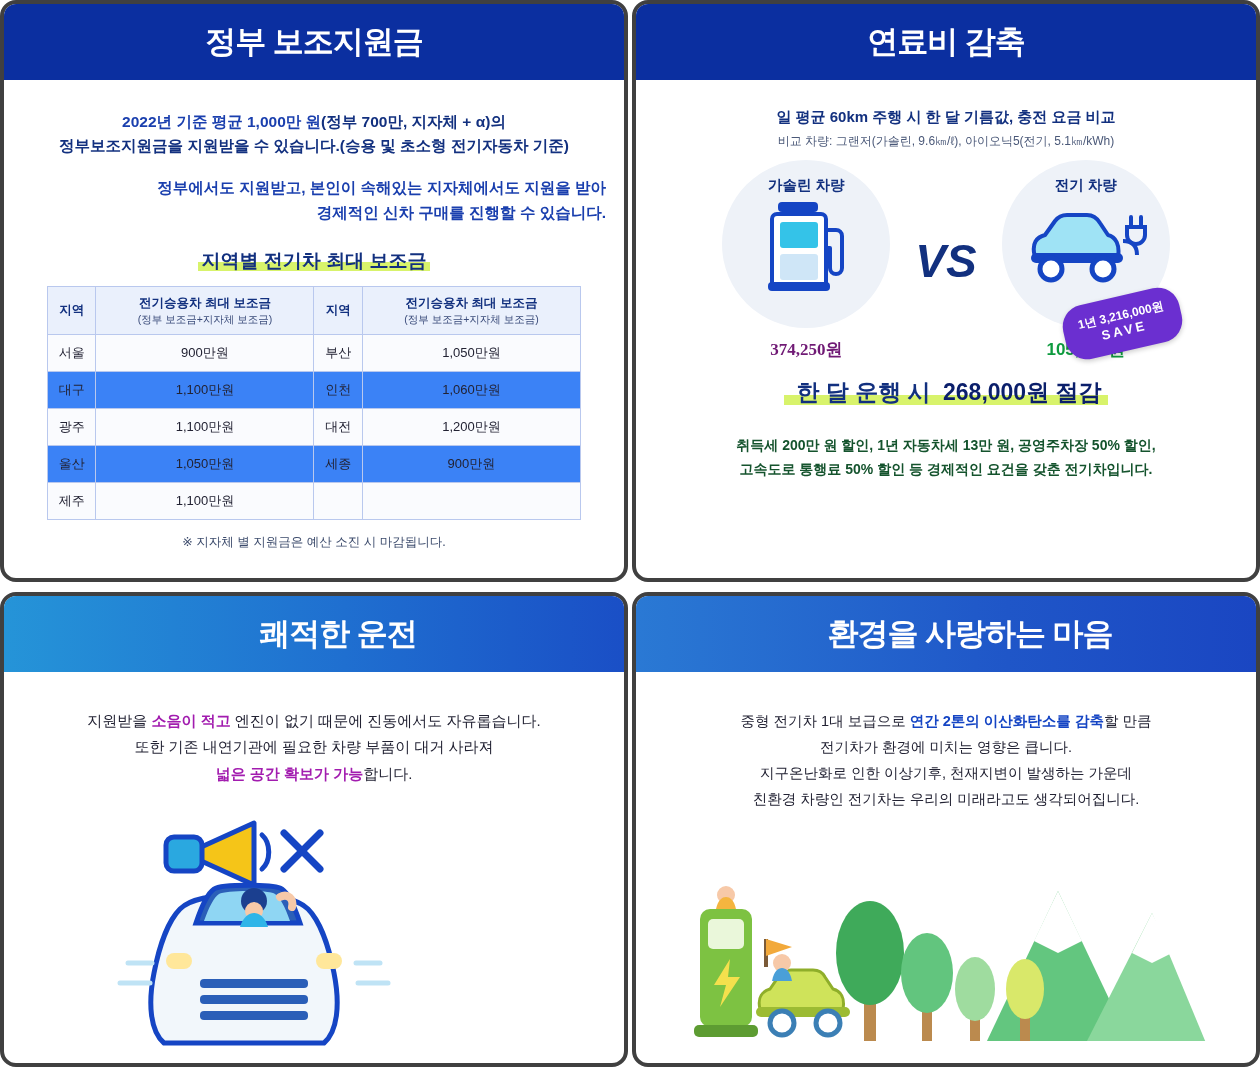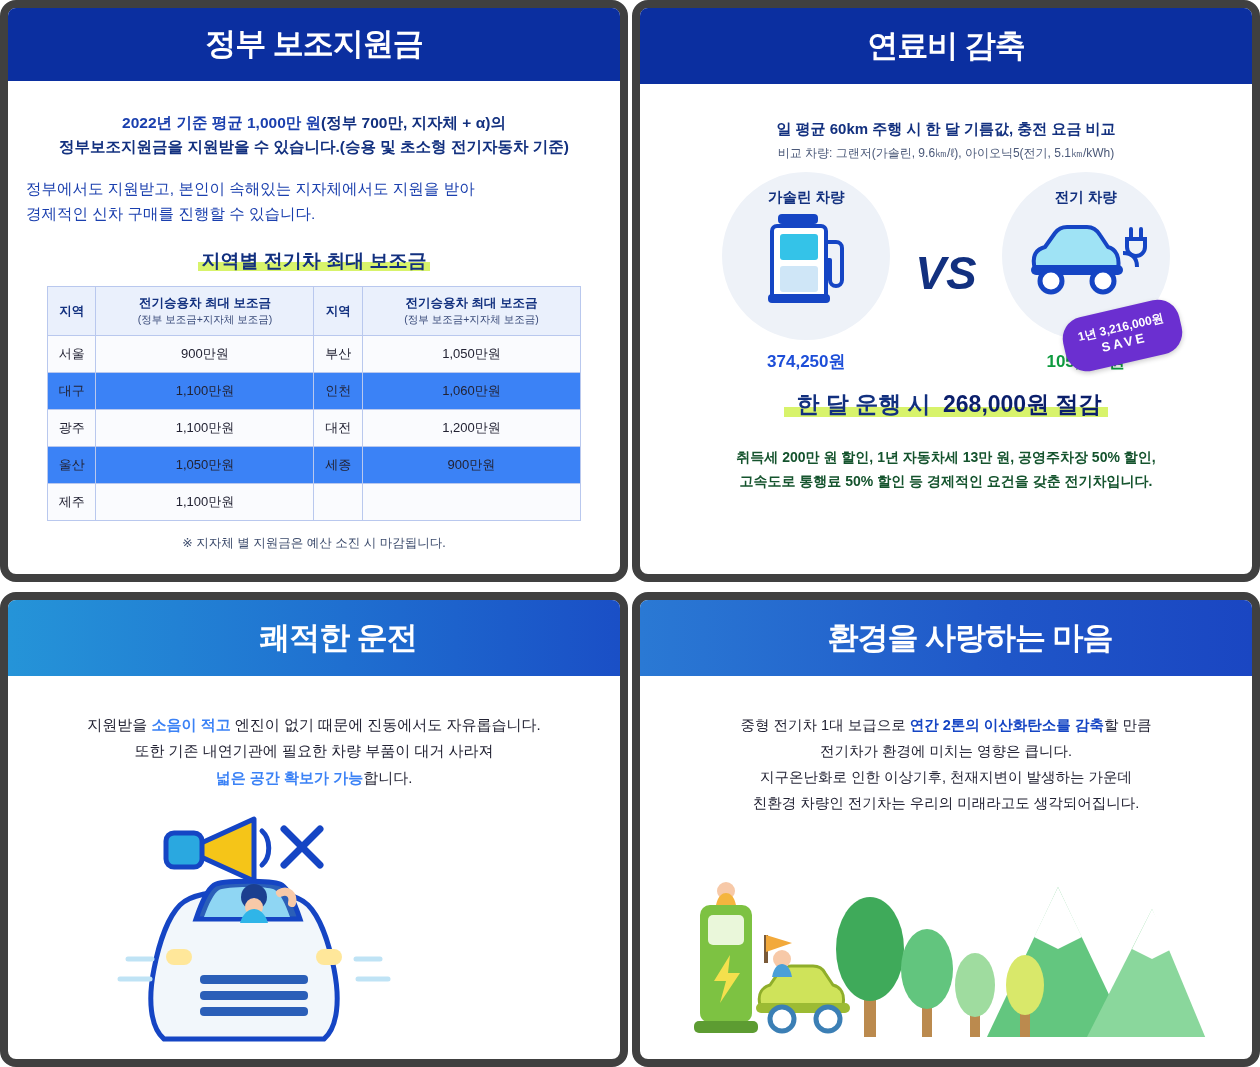--- a/index.html
+++ b/index.html
@@ -12,21 +12,21 @@
   .grid{
     display:grid;
     grid-template-columns:628px 628px;
     grid-template-rows:582px 475px;
     column-gap:4px;
     row-gap:10px;
     padding:0 0 0 0;
   }
   .card{
     background:#ffffff;
-    border:8px solid #404040;
+    border:4px solid #404040;
     border-radius:16px;
     overflow:hidden;
     position:relative;
     display:flex;
     flex-direction:column;
   }
   .card-header{
     height:76px;
     display:flex;align-items:center;justify-content:center;
     color:#ffffff;
@@ -38,21 +38,21 @@
   .hdr-grad{background:linear-gradient(90deg,#2594d8 0%,#1f6fd0 55%,#1a4fc6 100%);padding-left:48px;}
   .card-body{flex:1;padding:14px 18px 10px;position:relative;border-radius:13px;}
 
   
   .c1-p1{
     text-align:center;font-size:15.5px;line-height:1.55;color:#1a3fae;font-weight:bold;
     margin:16px 0 0;
   }
   .c1-p1 .navy{color:#12307f;font-weight:bold;}
   .c1-p2{
-    text-align:left;font-size:15.5px;line-height:1.6;color:#1a3fae;font-weight:normal;margin:18px 0 0;
+    text-align:right;font-size:15.5px;line-height:1.6;color:#1a3fae;font-weight:bold;margin:18px 0 0;
   }
   .c1-sub{
     text-align:center;margin:22px 0 12px;
   }
   .c1-sub span{
     font-size:19px;font-weight:bold;color:#12307f;
     background:linear-gradient(transparent 58%,#d8f36b 58%);
     padding:0 4px;
   }
   table.grant{
@@ -66,38 +66,38 @@
     background:#eaf0fc;color:#12307f;font-weight:bold;padding:8px 2px;line-height:1.35;
   }
   table.grant thead th .small{display:block;font-size:10.5px;font-weight:normal;color:#3a4b7a;}
   table.grant tbody td{padding:9px 2px;background:#3b82f6;font-size:13px;}
   table.grant tbody tr:nth-child(odd) td{background:#fafbfe;}
   .c1-note{
     text-align:center;font-size:12.5px;color:#3b4a6b;margin-top:14px;
   }
 
   
-  .c2-top{text-align:center;margin-top:22px;}
+  .c2-top{text-align:center;margin-top:14px;}
   .c2-t1{font-size:15px;font-weight:bold;color:#12307f;}
   .c2-t2{font-size:12px;color:#4a5878;margin-top:6px;}
   .vs-wrap{
     display:flex;align-items:center;justify-content:center;gap:12px;margin-top:10px;position:relative;
   }
   .veh{width:190px;text-align:center;position:relative;}
   .circle{
     width:168px;height:168px;border-radius:50%;background:#eef2f8;margin:0 auto;
     display:flex;align-items:center;justify-content:center;position:relative;
   }
   .veh-label{
     position:absolute;top:16px;left:50%;transform:translateX(-50%);
     font-size:14.5px;font-weight:bold;color:#12307f;z-index:3;white-space:nowrap;
   }
   .vs-txt{font-size:46px;font-weight:bold;color:#12307f;font-style:italic;padding:0 2px;}
   .price{margin-top:10px;font-size:17px;font-weight:bold;}
-  .price.gas{color:#1d4ed8;}
+  .price.gas{color:#701a75;font-family:Liberation Serif, serif;}
   .price.ev{color:#0e9b3f;}
   .save-badge{
     position:absolute;right:-2px;bottom:10px;
     background:#6b2fd0;color:#fff;border-radius:22px;
     padding:12px 16px;transform:rotate(-13deg);
     text-align:center;line-height:1.25;box-shadow:0 2px 5px rgba(0,0,0,.2);
   }
   .save-badge .l1{font-size:12px;font-weight:bold;}
   .save-badge .l2{font-size:13px;font-weight:bold;letter-spacing:3px;}
   .c2-total{
@@ -109,21 +109,21 @@
   }
   .c2-total b{color:#0b1f6b;}
   .c2-foot{
     text-align:center;margin-top:26px;font-size:14px;font-weight:bold;color:#14532d;line-height:1.7;
   }
 
   
   .c3-text{
     text-align:center;font-size:15px;line-height:1.75;color:#223;margin-top:22px;
   }
-  .c3-text b{color:#3b82f6;}
+  .c3-text b{color:#a21caf;}
   .c4-text{
     text-align:center;font-size:14.5px;line-height:1.8;color:#223;margin-top:22px;
   }
   .c4-text b{color:#1545c4;}
   .art{position:absolute;left:0;right:0;bottom:0;display:flex;justify-content:center;}
 
   
   .hdr-grad.c4{background:linear-gradient(90deg,#2a79d4 0%,#1f56c8 60%,#1a46c2 100%);}
 </style>
 </head>

